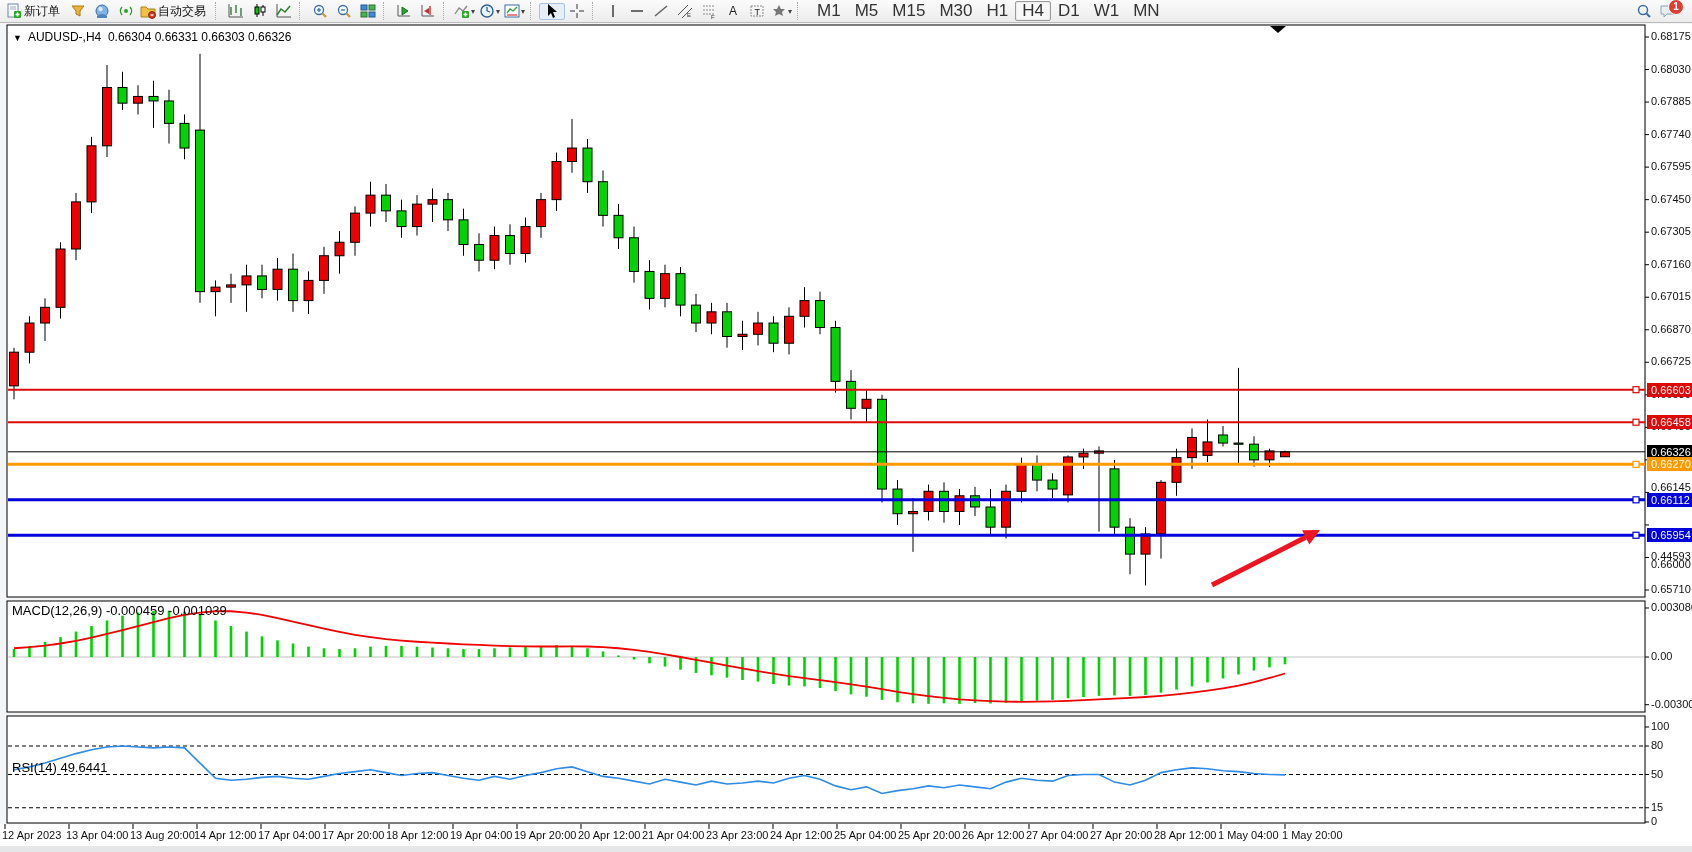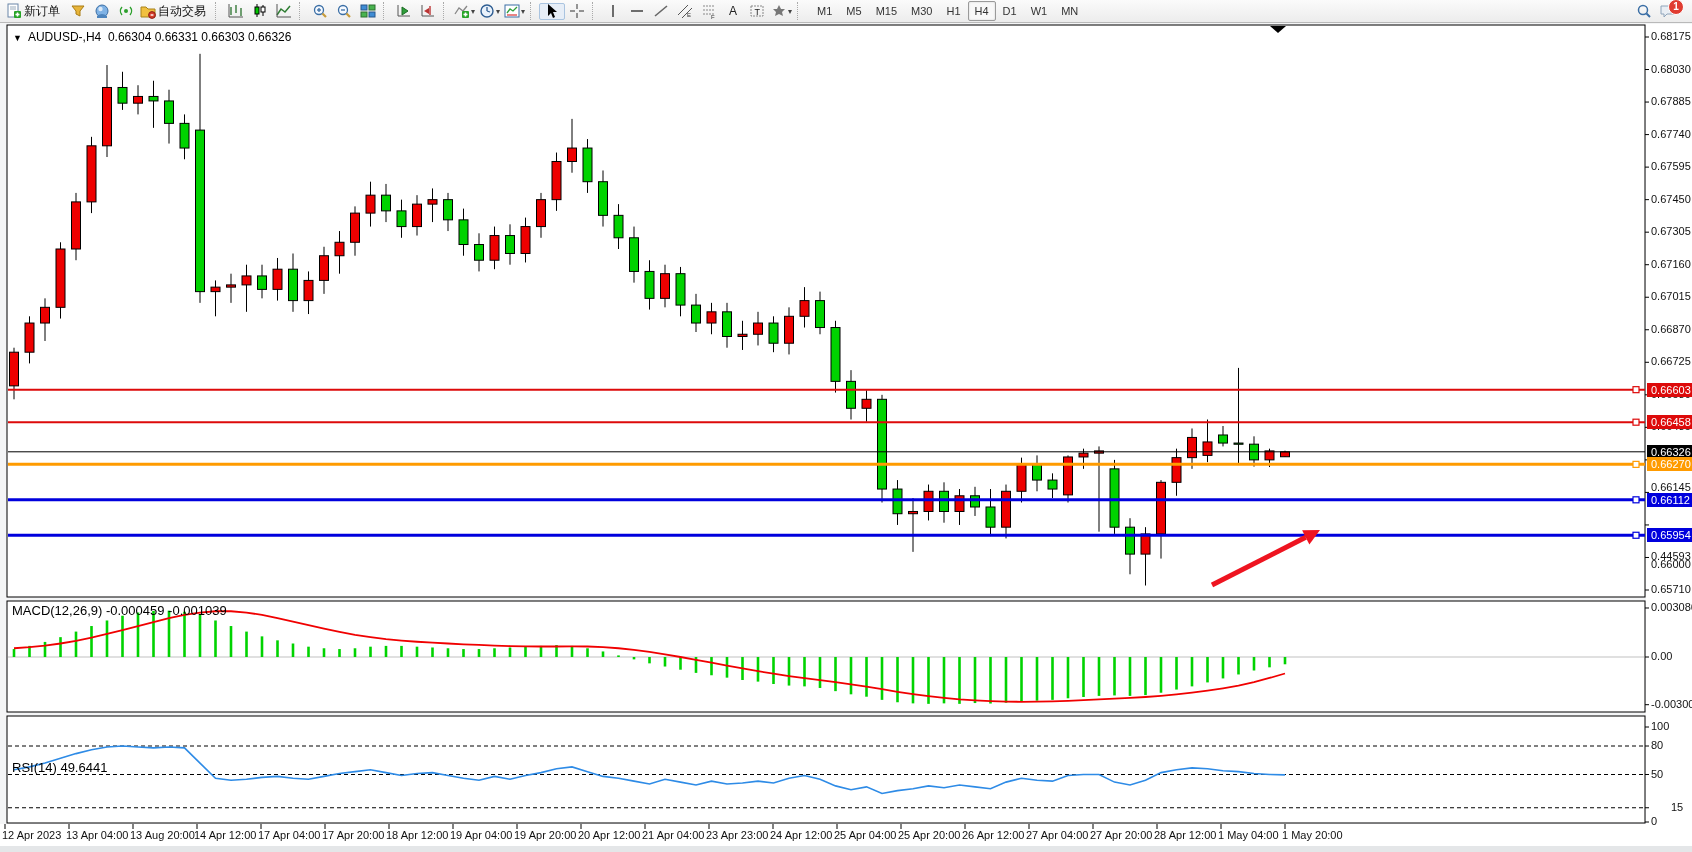--- a/index.html
+++ b/index.html
@@ -7,21 +7,21 @@
   #stage{position:absolute;inset:0;width:1692px;height:852px;background:#f4f5f6;}
   
   #toolbar{position:absolute;left:0;top:0;width:1692px;height:23px;z-index:5;
     background:linear-gradient(#fbfbfb,#ececec);border-bottom:1px solid #b9b9b9;
     display:flex;align-items:center;padding:0 4px;box-sizing:border-box;font-size:12px;color:#222;}
   .tbtn{height:15px;min-width:20px;display:flex;align-items:center;justify-content:center;
     padding:0 2px;border-radius:2px;}
   .tlabel{padding:0 4px 0 2px;font-size:12px;color:#111;white-space:nowrap;}
   .tsep{width:5px;height:18px;margin:0 3px;border-left:1px dotted #aaa;}
   .dd{font-size:8px;color:#444;margin-left:1px;}
-  .tfbtn{font-size:11px;color:#333;padding:2px 6px;border:1px solid transparent;border-radius:2px;line-height:14px;}
+  .tfbtn{font-size:17px;color:#333;padding:2px 6px;border:1px solid transparent;border-radius:2px;line-height:14px;}
   .tfbtn.active{background:#f8f8f8;border:1px solid #9a9a9a;box-shadow:inset 0 0 2px #cfcfcf;}
   #tf-group{display:flex;align-items:center;margin-left:4px;}
   #toolbar-right{margin-left:auto;display:flex;align-items:center;position:relative;}
   #notif-badge{position:absolute;right:-4px;top:-5px;width:14px;height:14px;border-radius:50%;
     background:#e03c31;color:#fff;font-size:10px;font-weight:bold;display:flex;align-items:center;justify-content:center;
     border:1px solid #fff;}
   
   #chart-svg{position:absolute;left:0;top:0;z-index:1;}
   .axis-label{position:absolute;left:1651px;font-size:11px;color:#111;z-index:2;white-space:nowrap;}
   .price-badge{position:absolute;left:1647px;width:47px;height:14px;z-index:3;color:#fff;
@@ -628,21 +628,21 @@
       <div class="price-badge" style="top: 444.806px; background: rgb(0, 0, 0);">0.66326</div>
       <div class="price-badge" style="top: 457.369px; background: rgb(255, 155, 0);">0.66270</div>
       <div class="price-badge" style="top: 492.815px; background: rgb(0, 0, 221);">0.66112</div>
       <div class="price-badge" style="top: 528.261px; background: rgb(0, 0, 221);">0.65954</div>
       <div class="axis-label" style="top: 600.994px;">0.003086</div>
       <div class="axis-label" style="top: 650px;">0.00</div>
       <div class="axis-label" style="top: 697.688px;">-0.003003</div>
       <div class="axis-label" style="top: 720px;">100</div>
       <div class="axis-label" style="top: 739px;">80</div>
       <div class="axis-label" style="top: 767.5px;">50</div>
-      <div class="axis-label" style="top: 800.75px; margin-left: 20px;">15</div>
+      <div class="axis-label" style="top: 800.75px;">15</div>
       <div class="axis-label" style="top: 815px;">0</div>
       <div class="time-label" style="left: 2px;">12 Apr 2023</div>
       <div class="time-label" style="left: 66px;">13 Apr 04:00</div>
       <div class="time-label" style="left: 130px;">13 Aug 20:00</div>
       <div class="time-label" style="left: 194px;">14 Apr 12:00</div>
       <div class="time-label" style="left: 258px;">17 Apr 04:00</div>
       <div class="time-label" style="left: 322px;">17 Apr 20:00</div>
       <div class="time-label" style="left: 386px;">18 Apr 12:00</div>
       <div class="time-label" style="left: 450px;">19 Apr 04:00</div>
       <div class="time-label" style="left: 514px;">19 Apr 20:00</div>

